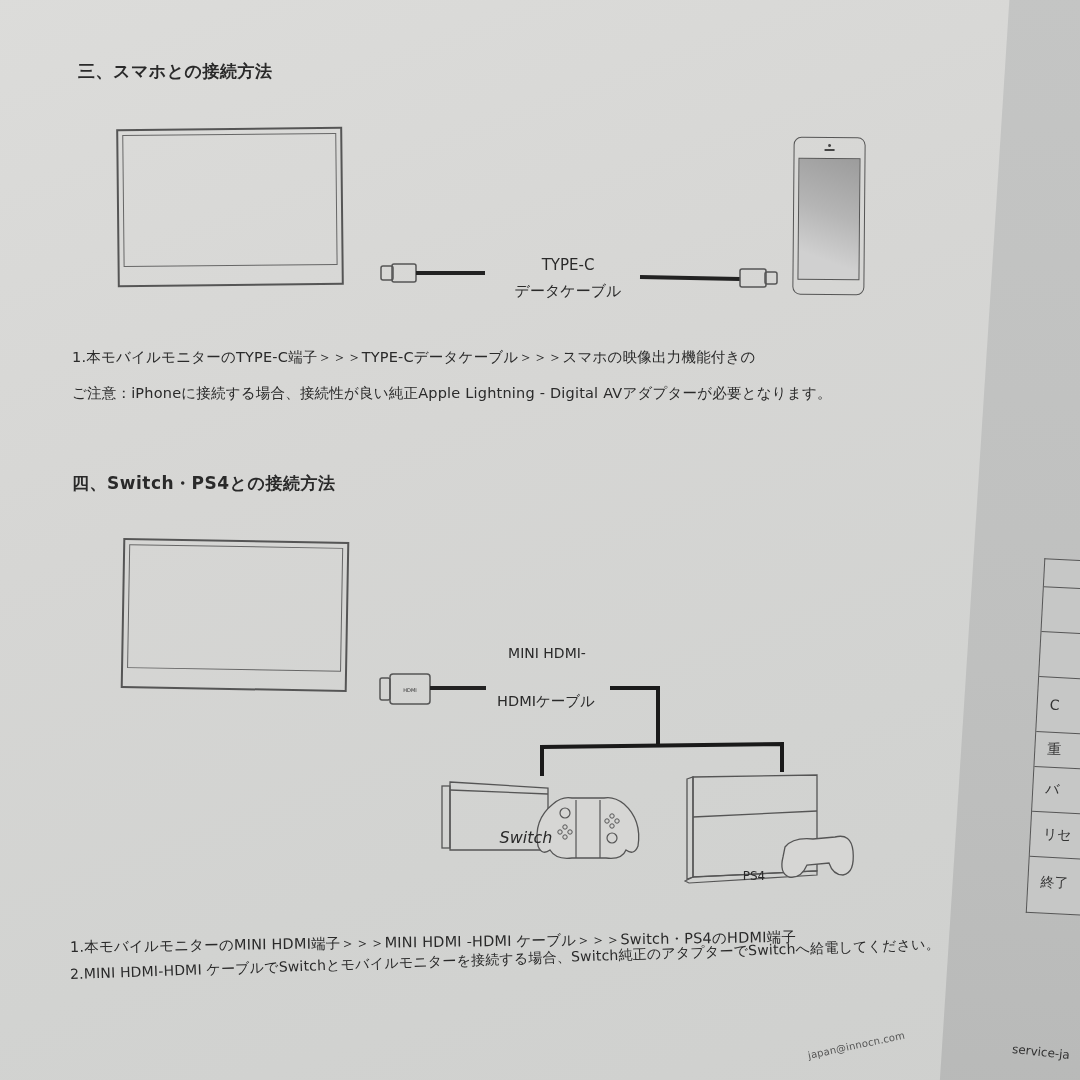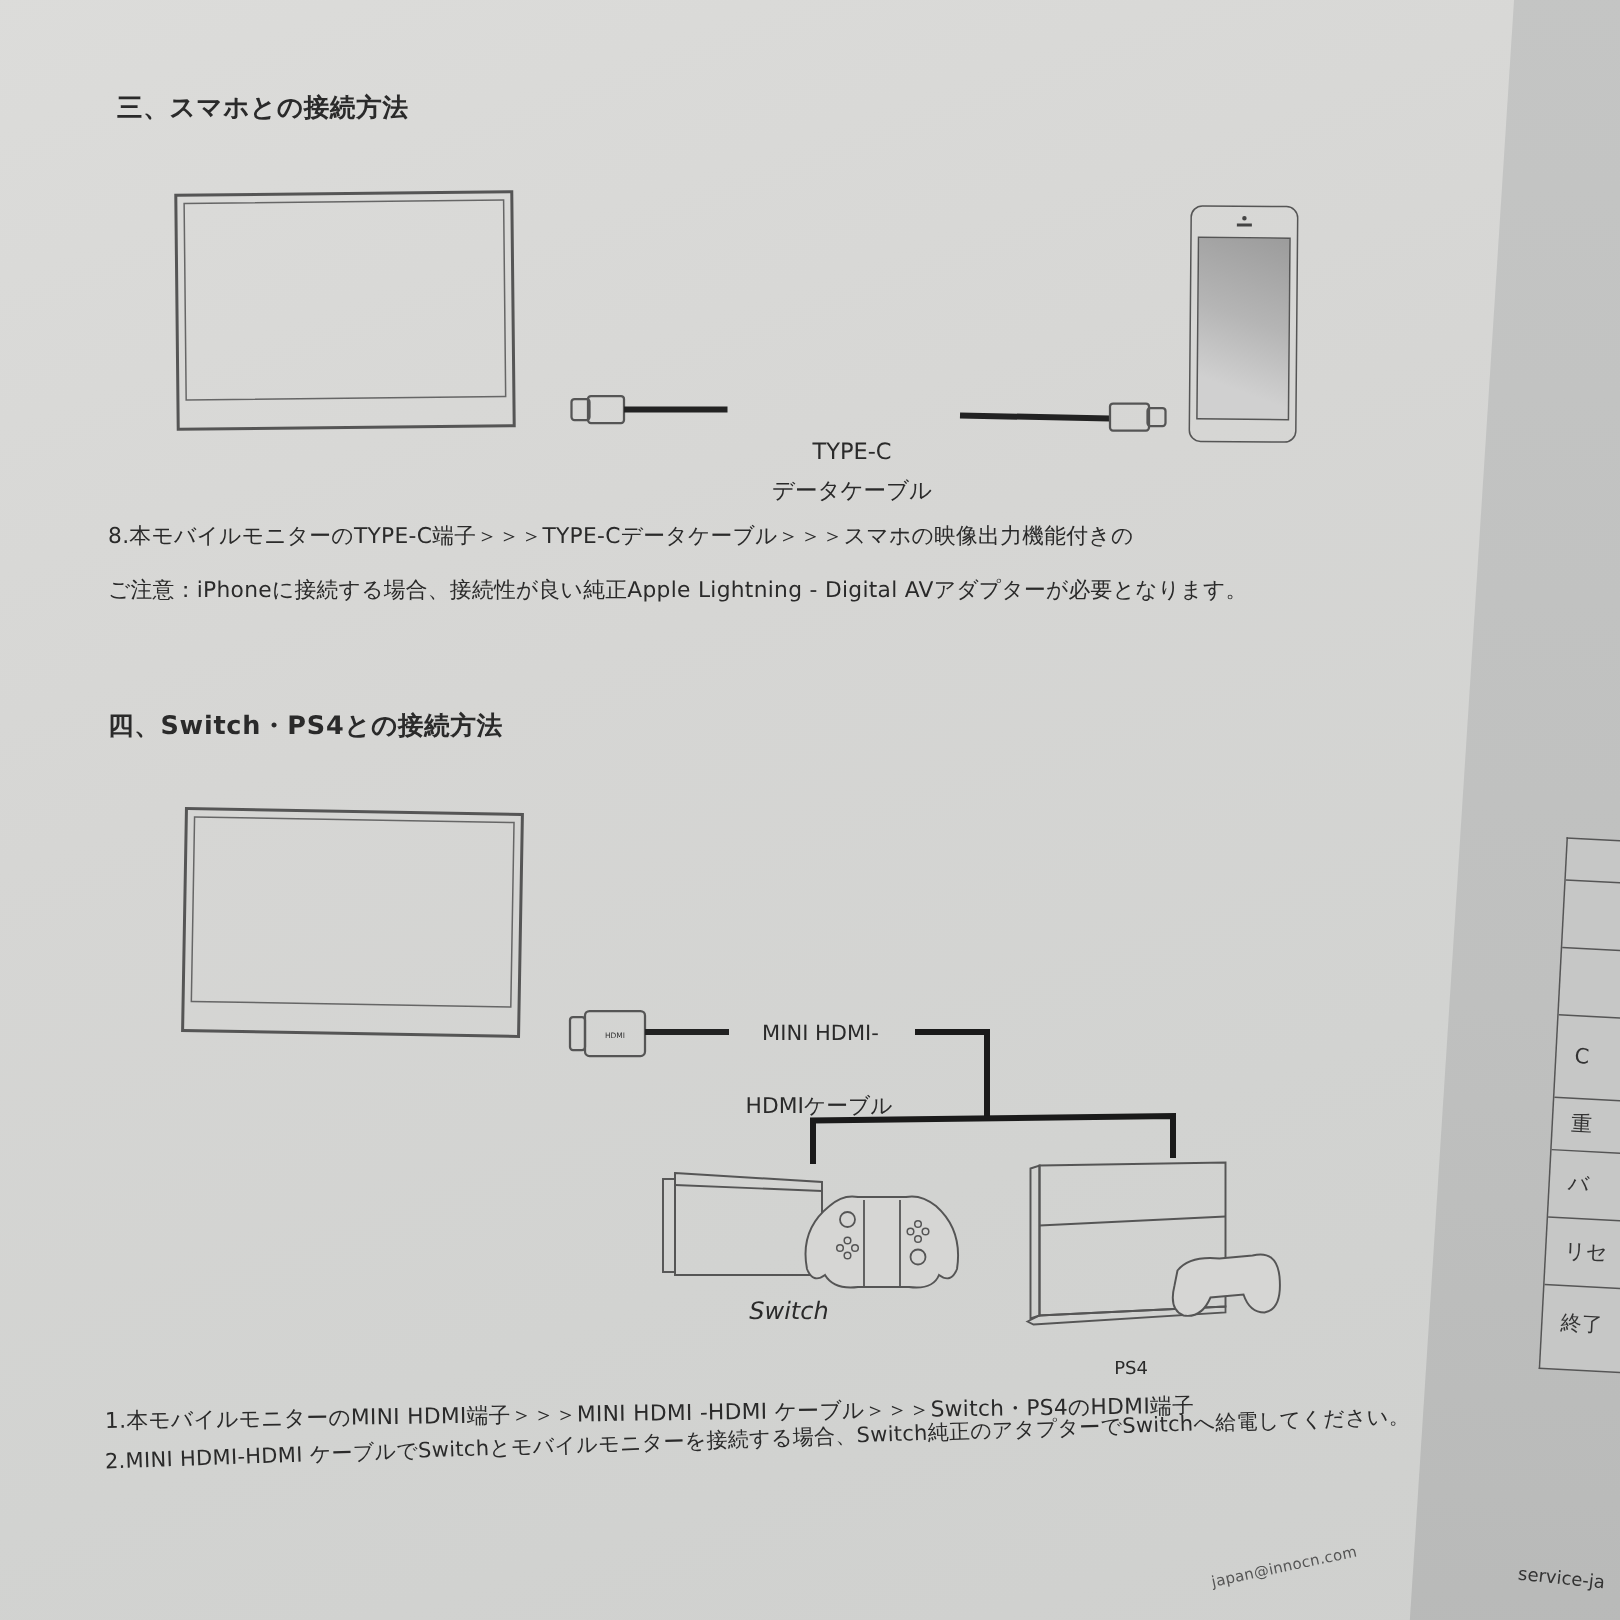--- a/index.html
+++ b/index.html
@@ -33,21 +33,21 @@
       clip-path: polygon(0 0, 100% 0, 93% 100%, 0 100%);
     }
 
     .h-section {
       position: absolute; font-size: 17px; font-weight: bold; color: #2a2a2a; letter-spacing: 0.5px;
     }
     .note {
       position: absolute; font-size: 14.5px; color: #2a2a2a; white-space: nowrap; letter-spacing: 0.2px;
     }
     .label {
-      position: absolute; font-size: 15px; color: #2a2a2a; text-align: center; white-space: nowrap; margin-top: 36px;
+      position: absolute; font-size: 15px; color: #2a2a2a; text-align: center; white-space: nowrap;
     }
 
     
     .monitor {
       position: absolute; border: 2px solid #555; background: transparent;
     }
     .monitor .inner {
       position: absolute; left: 4px; top: 4px; right: 4px; bottom: 18px; border: 1.5px solid #666;
     }
 
@@ -107,21 +107,21 @@
   <rect x="100" y="3" width="26" height="18" fill="none" stroke="#555" stroke-width="1.5" rx="2"></rect>
   <rect x="125" y="6" width="12" height="12" fill="none" stroke="#555" stroke-width="1.5" rx="2"></rect>
 </svg>
 
 <div class="phone" style="transform:rotate(0.5deg);">
   <div class="cam"></div>
   <div class="speaker"></div>
   <div class="screen"></div>
 </div>
 
-<div class="note" style="left:72px; top:348px;">8.本モバイルモニターのTYPE-C端子＞＞＞TYPE-Cデータケーブル＞＞＞スマホの映像出力機能付きの</div>
+<div class="note" style="left:72px; top:348px;">1.本モバイルモニターのTYPE-C端子＞＞＞TYPE-Cデータケーブル＞＞＞スマホの映像出力機能付きの</div>
 <div class="note" style="left:72px; top:384px;">ご注意：iPhoneに接続する場合、接続性が良い純正Apple Lightning - Digital AVアダプターが必要となります。</div>
 
 <div class="h-section" style="left:72px; top:472px; font-weight:bold;">四、Switch・PS4との接続方法</div>
 
 <div class="monitor" style="left:122px; top:540px; width:226px; height:150px; transform:rotate(1deg);">
   <div class="inner"></div>
 </div>
 
 <svg style="left:378px; top:672px;" width="110" height="36">
   <rect x="2" y="6" width="10" height="22" fill="none" stroke="#555" stroke-width="1.5" rx="2"></rect>

